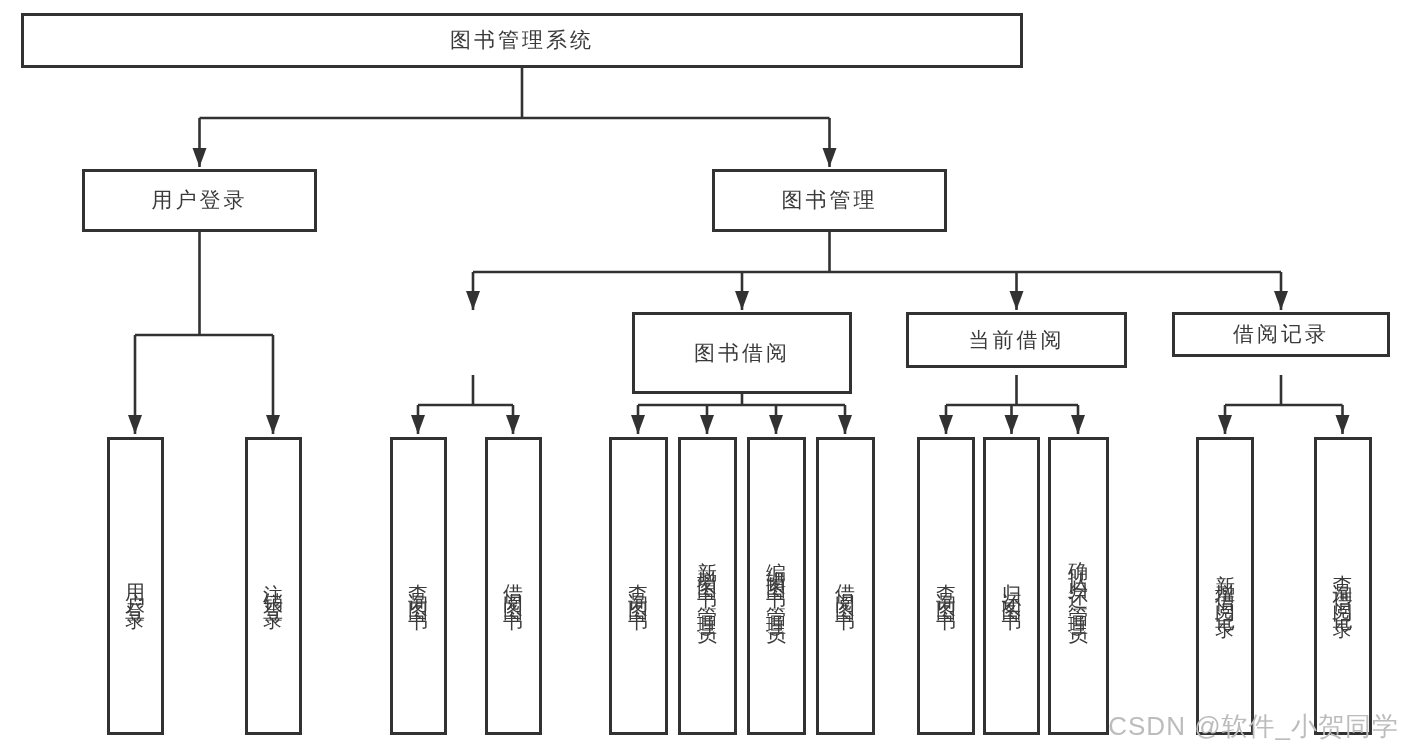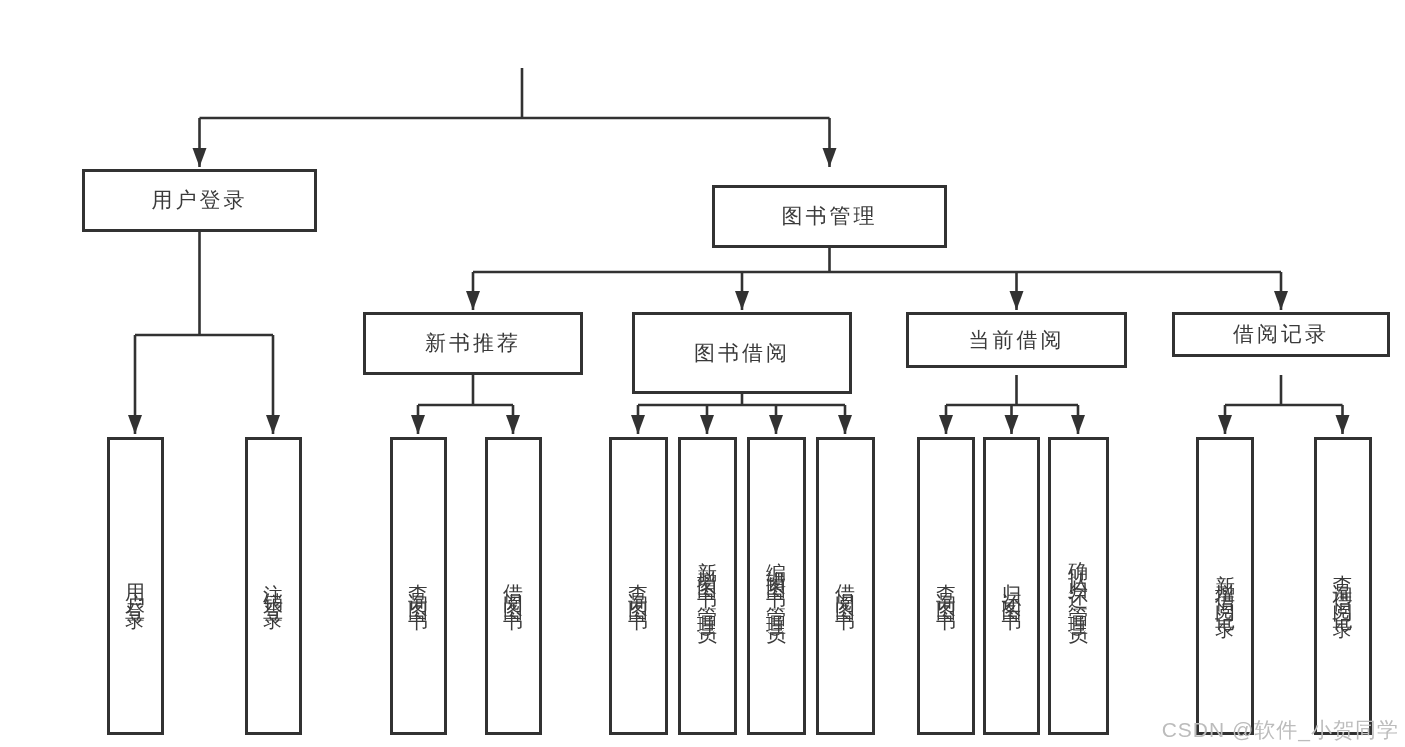--- a/index.html
+++ b/index.html
@@ -16,21 +16,21 @@
   }
   .h{font-size:21px;letter-spacing:3px;}
   .v{
     writing-mode:vertical-rl;text-orientation:mixed;
     font-size:20px;letter-spacing:9px;
   }
   .rail{stroke:#323232;stroke-width:2.6;fill:none;}
   .arrow{stroke:#323232;stroke-width:2.6;}
   #watermark{
     position:absolute;right:6px;bottom:3px;z-index:5;
-    font-size:21px;color:#bcbcbc;letter-spacing:1px;white-space:nowrap;
+    font-size:26px;color:#bcbcbc;letter-spacing:1px;white-space:nowrap;
   }
 </style>
 </head>
 <body>
 
 <div id="canvas">
 
   <svg id="connectors" width="1405" height="747">
     <defs>
       <marker id="arrowhead" orient="auto" markerUnits="userSpaceOnUse" markerWidth="20" markerHeight="16" refX="19" refY="8">
@@ -79,25 +79,25 @@
       <line class="arrow" x1="1078" y1="405" x2="1078" y2="434" marker-end="url(#arrowhead)"></line>
     </g>
 
     <g>
       <path class="rail" d="M1281,375 L1281,405 M1225,405 L1342.5,405"></path>
       <line class="arrow" x1="1225" y1="405" x2="1225" y2="434" marker-end="url(#arrowhead)"></line>
       <line class="arrow" x1="1342.5" y1="405" x2="1342.5" y2="434" marker-end="url(#arrowhead)"></line>
     </g>
   </svg>
 
+  <div class="node h" style="left:21px;top:13px;width:1002px;height:55px;">图书管理系统</div>
 
   <div class="node h" style="left:82px;top:169px;width:235px;height:63px;">用户登录</div>
-  <div class="node h" style="left:712px;top:169px;width:235px;height:63px;margin-top:16px;">图书管理</div>
+  <div class="node h" style="left:712px;top:169px;width:235px;height:63px;">图书管理</div>
 
-  <div class="node h" style="left:363px;top:312px;width:220px;height:63px;">新书推荐</div>
   <div class="node h" style="left:632px;top:312px;width:220px;height:82px;">图书借阅</div>
   <div class="node h" style="left:906px;top:312px;width:221px;height:56px;">当前借阅</div>
   <div class="node h" style="left:1172px;top:312px;width:218px;height:45px;">借阅记录</div>
 
   <div class="node v" style="left:106.5px;top:437px;width:57px;height:298px;">用户登录</div>
   <div class="node v" style="left:244.5px;top:437px;width:57px;height:298px;">注销登录</div>
 
   <div class="node v" style="left:389.5px;top:437px;width:57px;height:298px;">查询图书</div>
   <div class="node v" style="left:484.5px;top:437px;width:57px;height:298px;">借阅图书</div>
 

